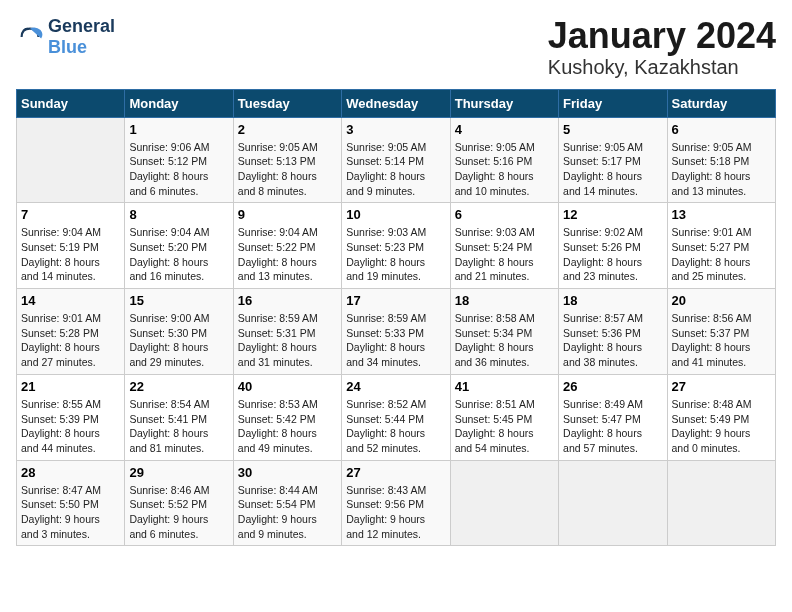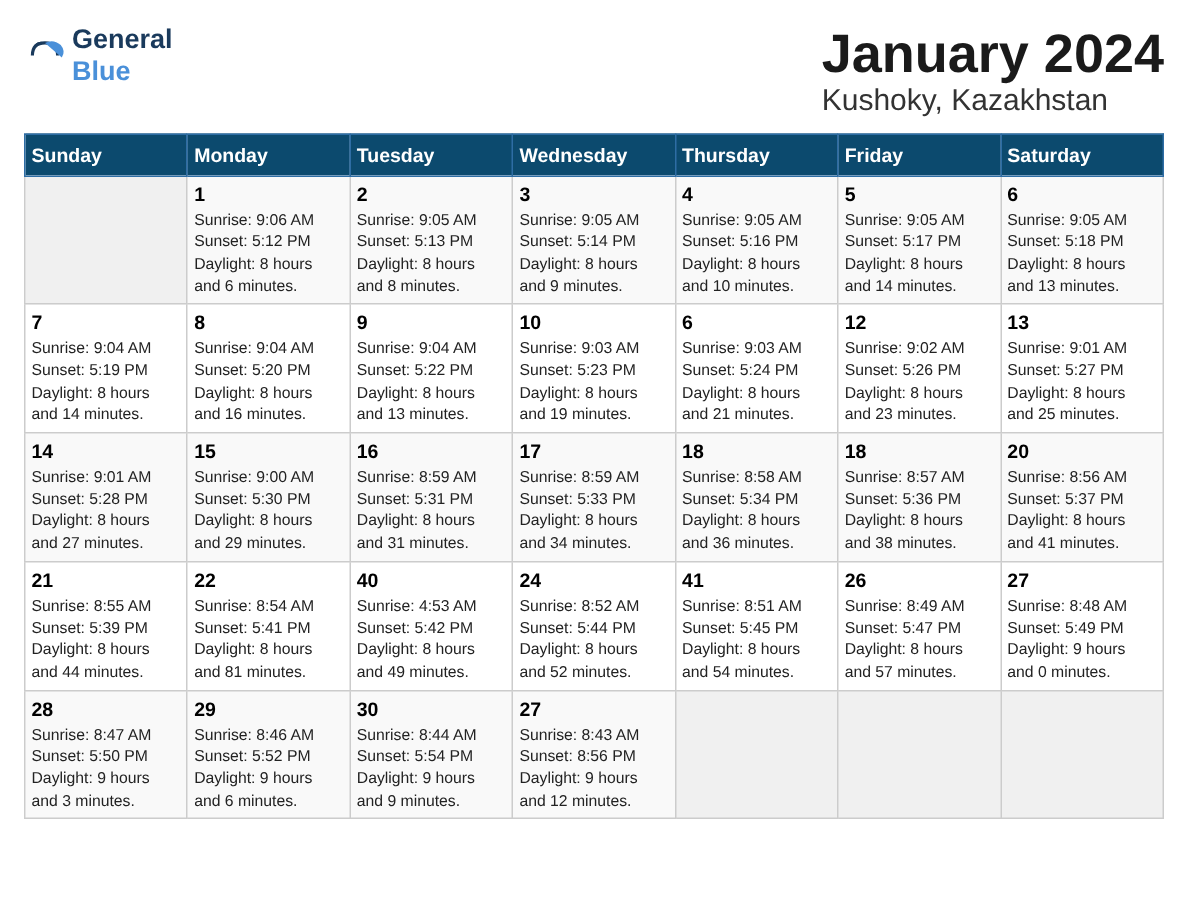--- a/index.html
+++ b/index.html
@@ -202,21 +202,21 @@
         <td>
           <span class="day-number">21</span>
           <div class="day-info"><span>Sunrise: 8:55 AM</span><br><span>Sunset: 5:39 PM</span><br><span>Daylight: 8 hours</span><br><span>and 44 minutes.</span></div>
         </td>
         <td>
           <span class="day-number">22</span>
           <div class="day-info"><span>Sunrise: 8:54 AM</span><br><span>Sunset: 5:41 PM</span><br><span>Daylight: 8 hours</span><br><span>and 81 minutes.</span></div>
         </td>
         <td>
           <span class="day-number">40</span>
-          <div class="day-info"><span>Sunrise: 4:53 AM</span><br><span>Sunset: 5:42 PM</span><br><span>Daylight: 8 hours</span><br><span>and 49 minutes.</span></div>
+          <div class="day-info"><span>Sunrise: 8:53 AM</span><br><span>Sunset: 5:42 PM</span><br><span>Daylight: 8 hours</span><br><span>and 49 minutes.</span></div>
         </td>
         <td>
           <span class="day-number">24</span>
           <div class="day-info"><span>Sunrise: 8:52 AM</span><br><span>Sunset: 5:44 PM</span><br><span>Daylight: 8 hours</span><br><span>and 52 minutes.</span></div>
         </td>
         <td>
           <span class="day-number">41</span>
           <div class="day-info"><span>Sunrise: 8:51 AM</span><br><span>Sunset: 5:45 PM</span><br><span>Daylight: 8 hours</span><br><span>and 54 minutes.</span></div>
         </td>
         <td>
@@ -236,20 +236,20 @@
         <td>
           <span class="day-number">29</span>
           <div class="day-info"><span>Sunrise: 8:46 AM</span><br><span>Sunset: 5:52 PM</span><br><span>Daylight: 9 hours</span><br><span>and 6 minutes.</span></div>
         </td>
         <td>
           <span class="day-number">30</span>
           <div class="day-info"><span>Sunrise: 8:44 AM</span><br><span>Sunset: 5:54 PM</span><br><span>Daylight: 9 hours</span><br><span>and 9 minutes.</span></div>
         </td>
         <td>
           <span class="day-number">27</span>
-          <div class="day-info"><span>Sunrise: 8:43 AM</span><br><span>Sunset: 8:56 PM</span><br><span>Daylight: 9 hours</span><br><span>and 12 minutes.</span></div>
+          <div class="day-info"><span>Sunrise: 8:43 AM</span><br><span>Sunset: 9:56 PM</span><br><span>Daylight: 9 hours</span><br><span>and 12 minutes.</span></div>
         </td>
         <td class="empty-cell"></td>
         <td class="empty-cell"></td>
         <td class="empty-cell"></td>
       </tr>
     </tbody>
 </table>
 
 </body></html>

